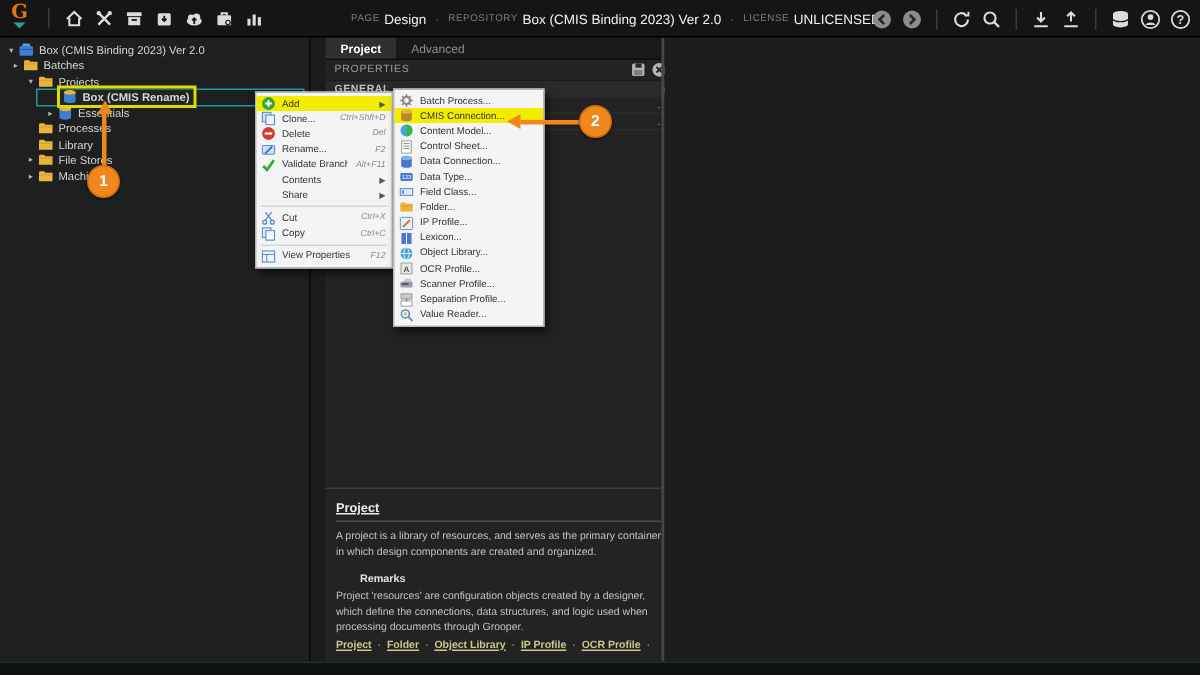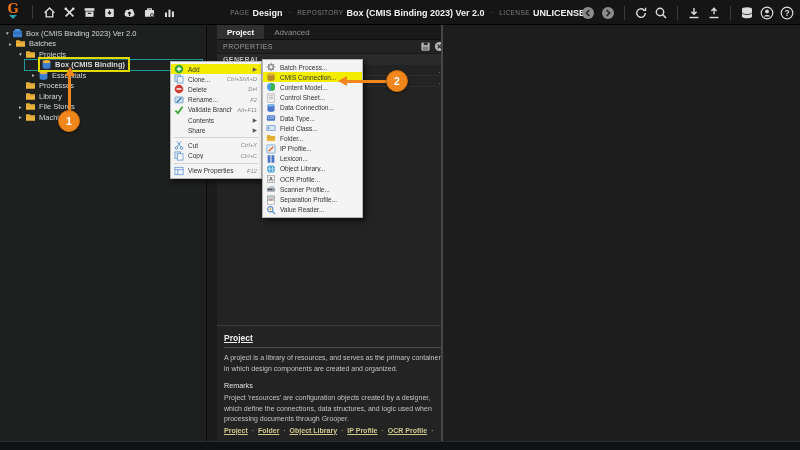--- a/index.html
+++ b/index.html
@@ -14,21 +14,21 @@
   .logo-g{color:#e8720c;font-weight:bold;font-size:13px;font-family:"DejaVu Serif",serif;line-height:17px}
   .logo-v{position:absolute;left:9px;top:15px;width:0;height:0;
     border-left:4px solid transparent;border-right:4px solid transparent;border-top:4px solid #2aa0a0}
   .tb-divider{width:1px;height:14px;background:#3a3a3a;margin:0 6px}
   .tb-icons{display:flex;align-items:center}
   .tb-icon{width:18px;height:18px;display:flex;align-items:center;justify-content:center;margin:0 1px}
   .tb-icon svg{width:13px;height:13px}
   .tb-center{position:absolute;left:50%;top:0;height:25px;transform:translateX(-47%);
     display:flex;align-items:center;white-space:nowrap}
   .tb-small{color:#7d7d7d;font-size:6.5px;letter-spacing:.4px;margin-right:3px}
-  .tb-strong{color:#f2f2f2;font-size:9px;font-weight:bold}
+  .tb-strong{color:#f2f2f2;font-size:9px;font-weight:normal}
   .tb-dot{color:#666;margin:0 6px;font-size:8px}
   .tb-right{position:absolute;right:3px;top:0;height:25px;display:flex;align-items:center}
   .tb-right .tb-icon svg{width:14px;height:14px}
 
   
   .tree-panel{position:absolute;left:0;top:25px;width:207px;height:416px;background:#1e2020;
     border-right:1px solid #0a0a0a;padding-top:3px}
   .tree-row{height:10.5px;display:flex;align-items:center;color:#d6d6d6;font-size:7.5px;
     white-space:nowrap;position:relative;cursor:pointer}
   .expander{width:9px;font-size:5.5px;color:#b5b5b5;text-align:center;flex:none}
@@ -55,21 +55,21 @@
   .prop-row{height:11px;border-bottom:1px solid #2d2d2d;display:flex;align-items:center;
     justify-content:flex-end;padding-right:5px}
   .ellipsis-btn{color:#a8a8a8;font-size:7px;letter-spacing:1px;cursor:pointer;line-height:7px}
 
   
   .help-panel{position:absolute;left:0;top:300px;width:234px;height:116px;background:#232323;
     border-top:1px solid #3c3c3c;padding:7px 10px 4px 7px}
   .help-title{color:#ececec;font-size:8.5px;font-weight:bold;text-decoration:underline}
   .help-rule{border:none;border-top:1px solid #4a4a4a;margin:4px 0 5px 0}
   .help-text{color:#c2c2c2;font-size:7px;line-height:1.5}
-  .help-sub{color:#e2e2e2;font-weight:normal;font-size:7.2px;margin:7px 0 3px 0}
+  .help-sub{color:#e2e2e2;font-weight:bold;font-size:7.2px;margin:7px 0 3px 16px}
   .see-also{line-height:1.6}
   .sa-link{color:#cdc98f;font-weight:bold;text-decoration:underline;font-size:7px;cursor:pointer}
   .sa-dot{color:#cdc98f;font-size:7px;margin:0 2px}
   .help-scrollbar{position:absolute;right:2px;top:3px;width:3px;height:107px;background:#2a8585;cursor:pointer}
 
   
   .divider-v{position:absolute;left:441px;top:25px;width:2px;height:416px;background:#474747}
   .workspace{position:absolute;left:443px;top:25px;width:357px;height:416px;background:#1d1d1d}
   .footer{position:absolute;left:0;top:441px;width:800px;height:9px;background:#0e1212;border-top:1px solid #243030}
 
@@ -271,21 +271,21 @@
       </div>
       <div class="tree-row selected" style="padding-left: 29px;">
         <span class="expander"></span>
         <span class="yellow-box">
           <span class="ti">
             <svg viewBox="0 0 11 11">
               <path d="M1.6 2.6v5.6c0 .9 1.7 1.6 3.9 1.6s3.9-.7 3.9-1.6V2.6" fill="#3a7fd0"></path>
               <ellipse cx="5.5" cy="2.6" rx="3.9" ry="1.6" fill="#e9b33c"></ellipse>
             </svg>
           </span>
-          <span style="font-weight: bold;">Box (CMIS Binding)</span>
+          <span style="font-weight: bold;">Box (CMIS Rename)</span>
         </span>
       </div>
       <div class="tree-row" style="padding-left: 29px;">
         <span class="expander">▸</span>
         <span class="ti">
           <svg viewBox="0 0 11 11">
             <path d="M1.6 2.6v5.6c0 .9 1.7 1.6 3.9 1.6s3.9-.7 3.9-1.6V2.6" fill="#3a7fd0"></path>
             <ellipse cx="5.5" cy="2.6" rx="3.9" ry="1.6" fill="#e9b33c"></ellipse>
           </svg>
         </span>

